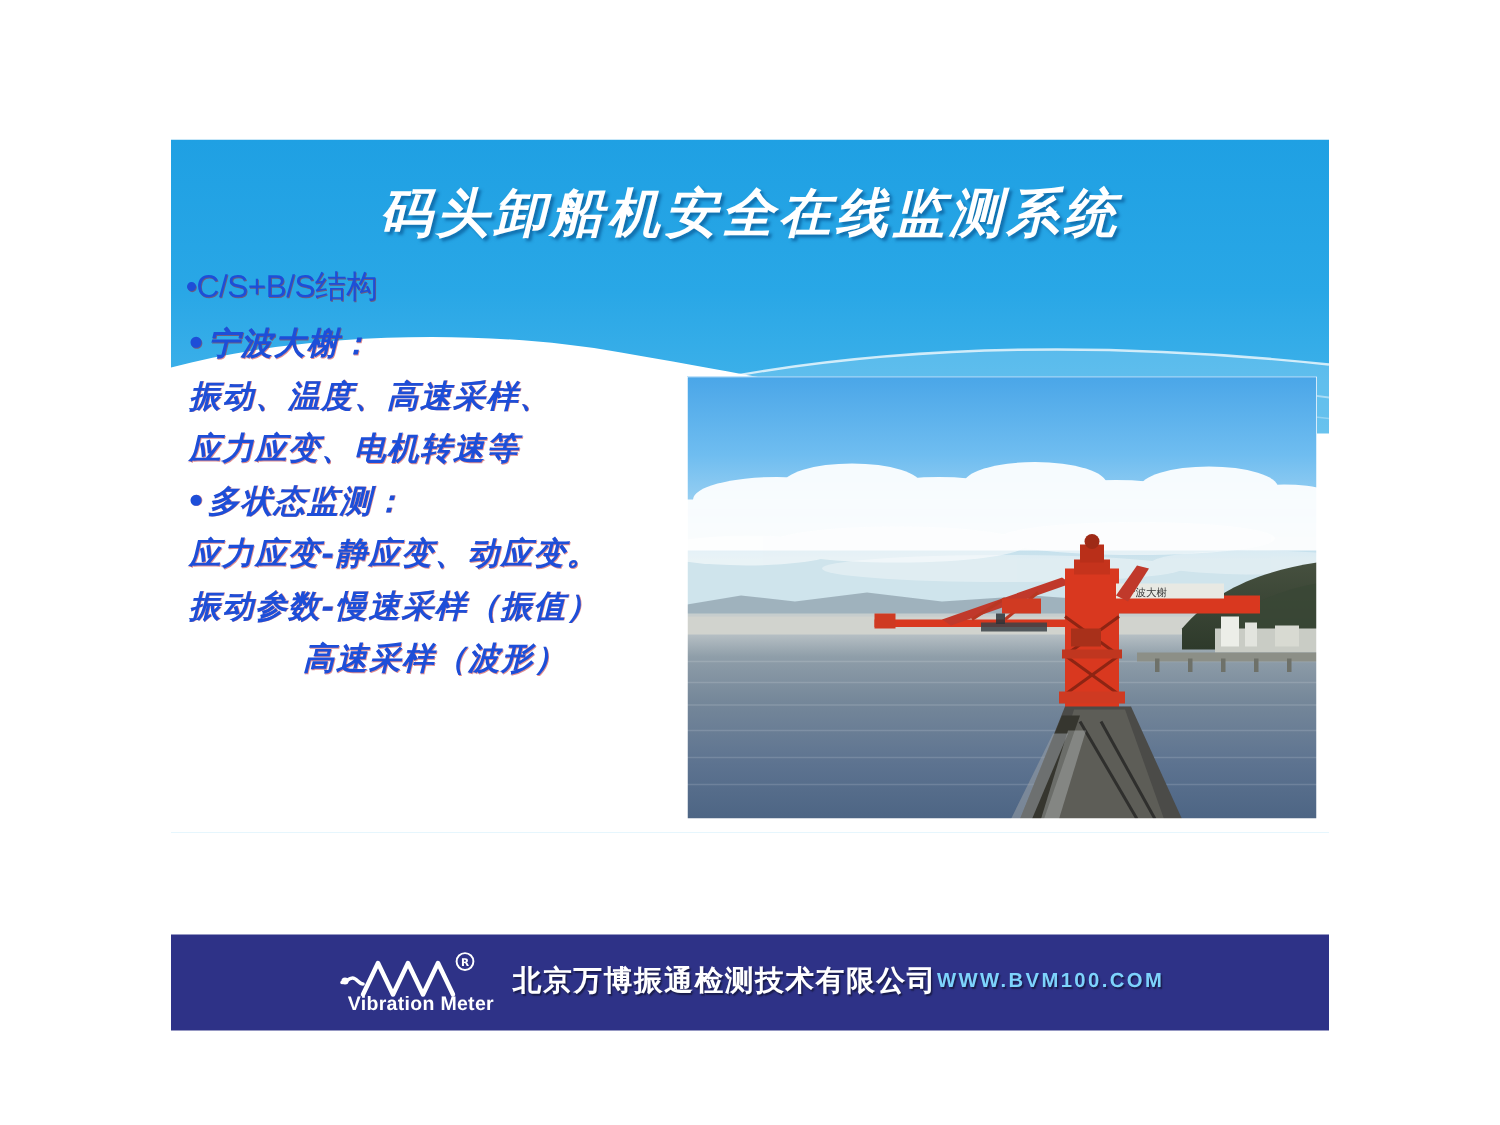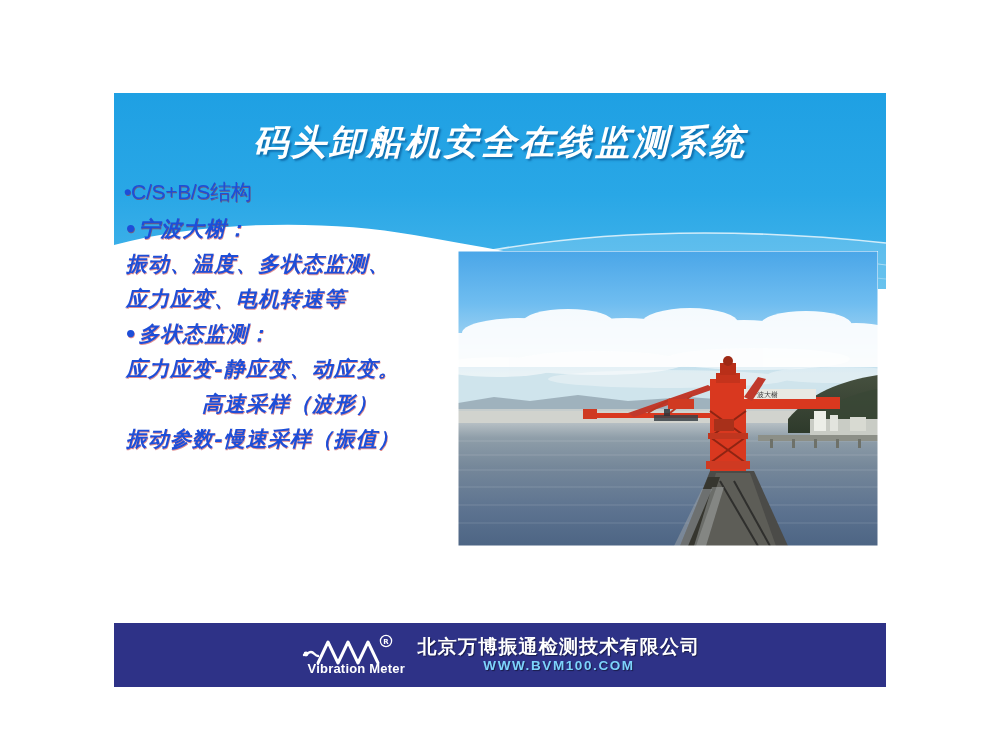--- a/index.html
+++ b/index.html
@@ -126,22 +126,20 @@
     bottom: 1px;
     font-family: "Liberation Sans", sans-serif;
     font-size: 13px;
     font-weight: 700;
     color: #ffffff;
     letter-spacing: 0.2px;
     white-space: nowrap;
   }
   .company-block {
     display: flex;
-    flex-direction: column;
-    align-items: center;
     line-height: 1.05;
   }
   .company-cn {
     font-family: "DejaVu Serif", "Liberation Serif", serif;
     font-weight: 700;
     font-size: 19px;
     color: #ffffff;
     letter-spacing: 1.2px;
     text-shadow: 1px 1px 1px rgba(0,0,0,.45);
     white-space: nowrap;
@@ -329,34 +327,34 @@
   <div class="bullets">
 
     <div class="line l1">
       <span class="bullet-dot">•</span><span>C/S+B/S结构</span>
     </div>
 
     <div class="line cjk">
       <span class="bullet-dot">•</span><span>宁波大榭：</span>
     </div>
 
-    <div class="line cjk indent">振动、温度、多状态监测、</div>
+    <div class="line cjk indent">振动、温度、高速采样、</div>
 
     <div class="line cjk indent">应力应变、电机转速等</div>
 
 
     <div class="line cjk">
       <span class="bullet-dot">•</span><span>多状态监测：</span>
     </div>
 
     <div class="line cjk indent">应力应变-静应变、动应变。</div>
 
+    <div class="line cjk indent">振动参数-慢速采样（振值）</div>
+
     <div class="line cjk center-ish">高速采样（波形）</div>
-
-    <div class="line cjk indent">振动参数-慢速采样（振值）</div>
 
   </div>
 
   <div class="footer">
     <div class="footer-inner">
 
       <div class="logo-wrap">
         <svg class="logo-svg" width="104" height="44" viewBox="0 0 104 44">
           <path d="M4 22 C7 22, 8 19, 11 19 C14 19, 15 23, 18 23" fill="none" stroke="#ffffff" stroke-width="2.4" stroke-linecap="round"></path>
           <circle cx="6" cy="21" r="2.4" fill="#ffffff"></circle>

